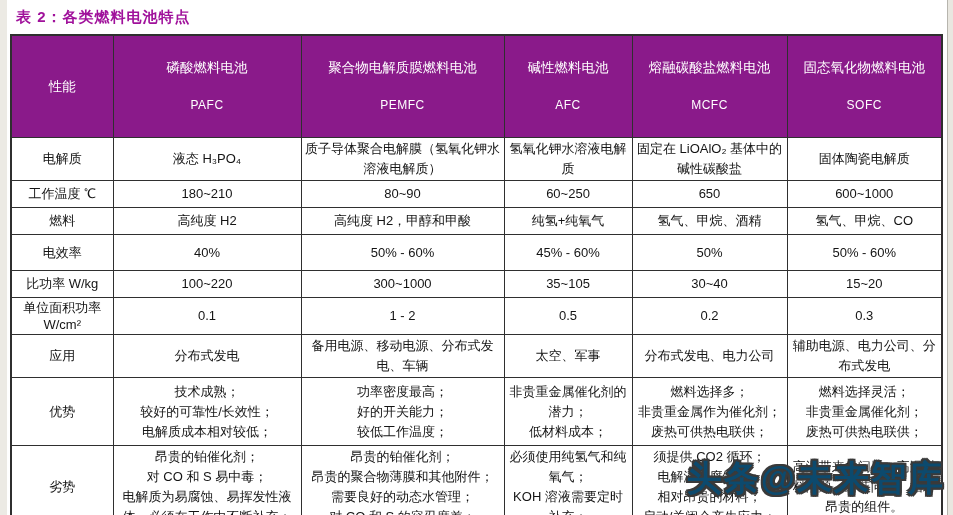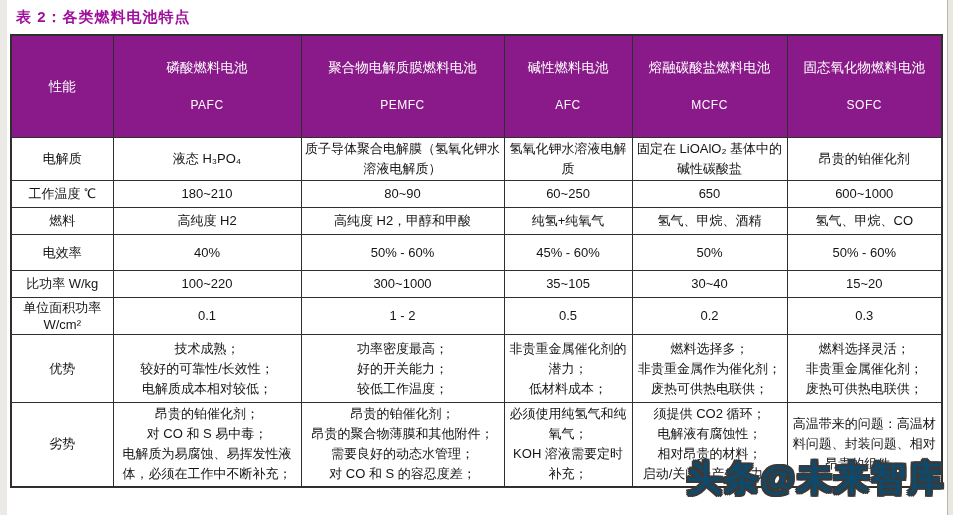--- a/index.html
+++ b/index.html
@@ -107,21 +107,21 @@
         </th>
       </tr>
     </thead>
     <tbody>
       <tr class="r-electrolyte">
         <td class="lbl">电解质</td>
         <td>液态 H₃PO₄</td>
         <td>质子导体聚合电解膜（氢氧化钾水溶液电解质）</td>
         <td>氢氧化钾水溶液电解质</td>
         <td>固定在 LiOAlO₂ 基体中的碱性碳酸盐</td>
-        <td>昂贵的铂催化剂</td>
+        <td>固体陶瓷电解质</td>
       </tr>
       <tr class="r-temp">
         <td class="lbl">工作温度 ℃</td>
         <td>180~210</td>
         <td>80~90</td>
         <td>60~250</td>
         <td>650</td>
         <td>600~1000</td>
       </tr>
       <tr class="r-fuel">
@@ -149,20 +149,28 @@
         <td>15~20</td>
       </tr>
       <tr class="r-areapower">
         <td class="lbl">单位面积功率
 W/cm²</td>
         <td>0.1</td>
         <td>1 - 2</td>
         <td>0.5</td>
         <td>0.2</td>
         <td>0.3</td>
+      </tr>
+      <tr class="r-app">
+        <td class="lbl">应用</td>
+        <td>分布式发电</td>
+        <td>备用电源、移动电源、分布式发电、车辆</td>
+        <td>太空、军事</td>
+        <td>分布式发电、电力公司</td>
+        <td>辅助电源、电力公司、分布式发电</td>
       </tr>
       <tr class="r-adv">
         <td class="lbl">优势</td>
         <td>技术成熟；
 较好的可靠性/长效性；
 电解质成本相对较低；</td>
         <td>功率密度最高；
 好的开关能力；
 较低工作温度；</td>
         <td>非贵重金属催化剂的潜力；

